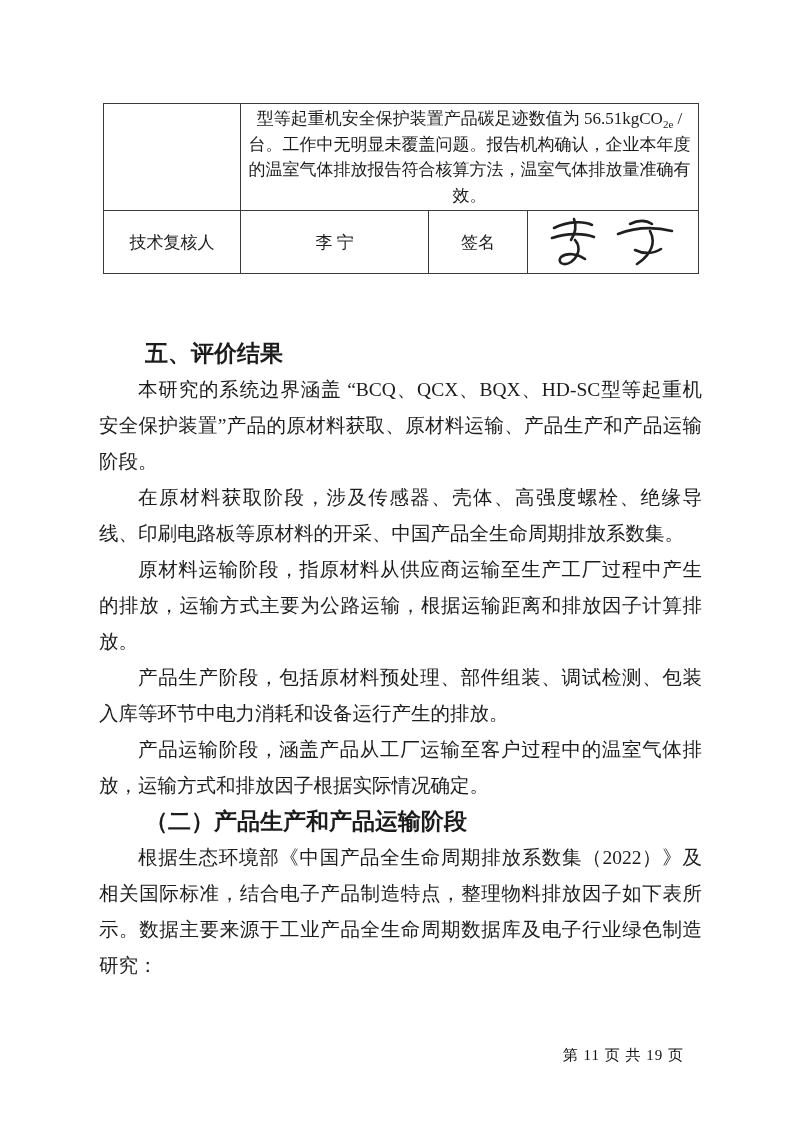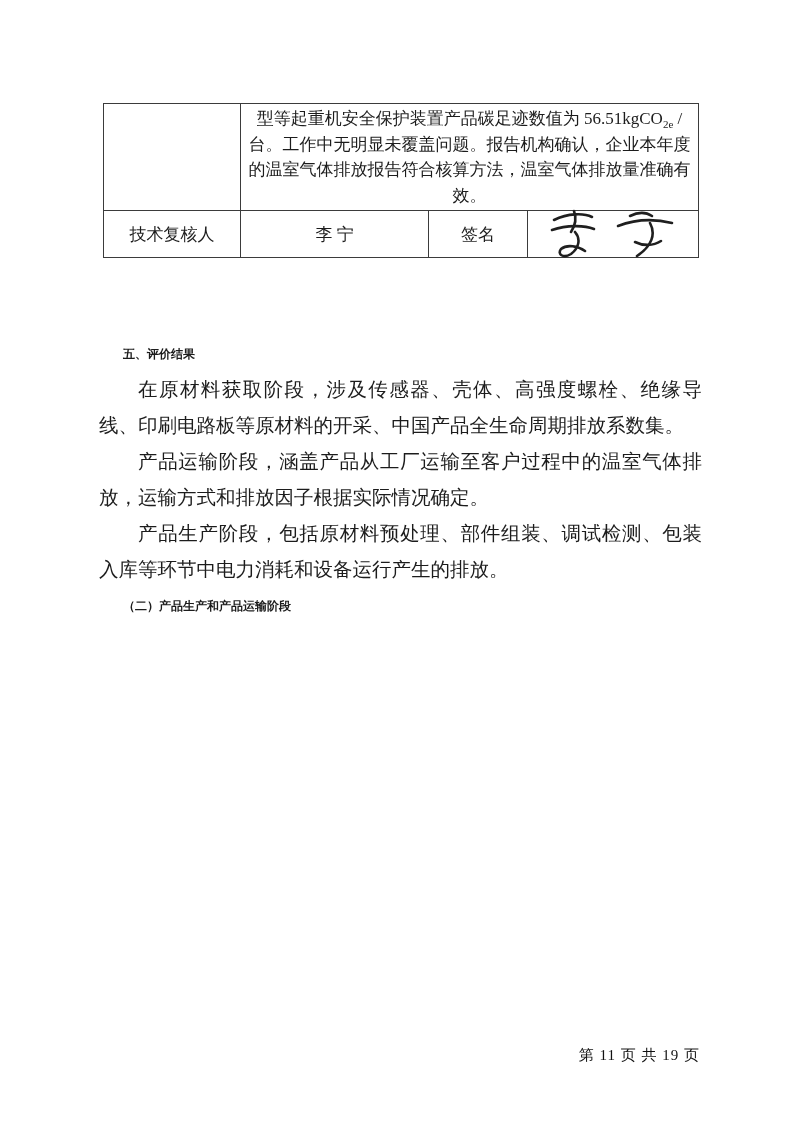--- a/index.html
+++ b/index.html
@@ -34,21 +34,21 @@
   td.cell-conclusion {
     text-align: justify;
     vertical-align: top;
     padding: 7px 14px 4px 16px;
     font-size: 16.5px;
     line-height: 25.5px;
   }
   td.cell-conclusion sub { font-size: 11px; line-height: 0; }
   tr.row-conclusion td { height: 107px; }
   tr.row-leader td { height: 48px; }
-  tr.row-reviewer td { height: 47px; }
+  tr.row-reviewer td { height: 63px; }
   td.cell-sig { text-align: left; vertical-align: middle; overflow: visible; }
   td.cell-sig svg { display: block; overflow: visible; }
   .sig-stroke {
     fill: none;
     stroke: #1f1f1f;
     stroke-width: 2.6;
     stroke-linecap: round;
     stroke-linejoin: round;
   }
 
@@ -61,29 +61,29 @@
     font-size: 19.5px;
     line-height: 36px;
     text-align: justify;
   }
   .doc-body p, .doc-body .heading {
     margin: 0;
     text-indent: 2em;
   }
   .doc-body .heading {
     font-weight: bold;
-    font-size: 12px;
+    font-size: 23px;
     text-align: left;
   }
 
   
   .page-footer {
     position: absolute;
     top: 1046px;
-    right: 100px;
+    right: 116px;
     font-size: 15px;
     letter-spacing: 1px;
     color: #111;
   }
 </style>
 </head>
 <body>
 
 <div class="page">
 
@@ -114,21 +114,24 @@
             <path class="sig-stroke" d="M118 15 C124 26 120 38 105 48"></path>
             <path class="sig-stroke" d="M103 34 C111 38 121 38 129 33"></path>
           </svg>
         </td>
       </tr>
     </tbody>
   </table>
 
   <div class="doc-body">
     <div class="heading">五、评价结果</div>
+    <p>本研究的系统边界涵盖 “BCQ、QCX、BQX、HD-SC型等起重机安全保护装置”产品的原材料获取、原材料运输、产品生产和产品运输阶段。</p>
     <p>在原材料获取阶段，涉及传感器、壳体、高强度螺栓、绝缘导线、印刷电路板等原材料的开采、中国产品全生命周期排放系数集。</p>
+    <p>原材料运输阶段，指原材料从供应商运输至生产工厂过程中产生的排放，运输方式主要为公路运输，根据运输距离和排放因子计算排放。</p>
+    <p>产品生产阶段，包括原材料预处理、部件组装、调试检测、包装入库等环节中电力消耗和设备运行产生的排放。</p>
     <p>产品运输阶段，涵盖产品从工厂运输至客户过程中的温室气体排放，运输方式和排放因子根据实际情况确定。</p>
-    <p>产品生产阶段，包括原材料预处理、部件组装、调试检测、包装入库等环节中电力消耗和设备运行产生的排放。</p>
     <div class="heading">（二）产品生产和产品运输阶段</div>
+    <p>根据生态环境部《中国产品全生命周期排放系数集（2022）》及相关国际标准，结合电子产品制造特点，整理物料排放因子如下表所示。数据主要来源于工业产品全生命周期数据库及电子行业绿色制造研究：</p>
   </div>
 
   <div class="page-footer">第 11 页 共 19 页</div>
 
 </div>
 
 </body></html>

